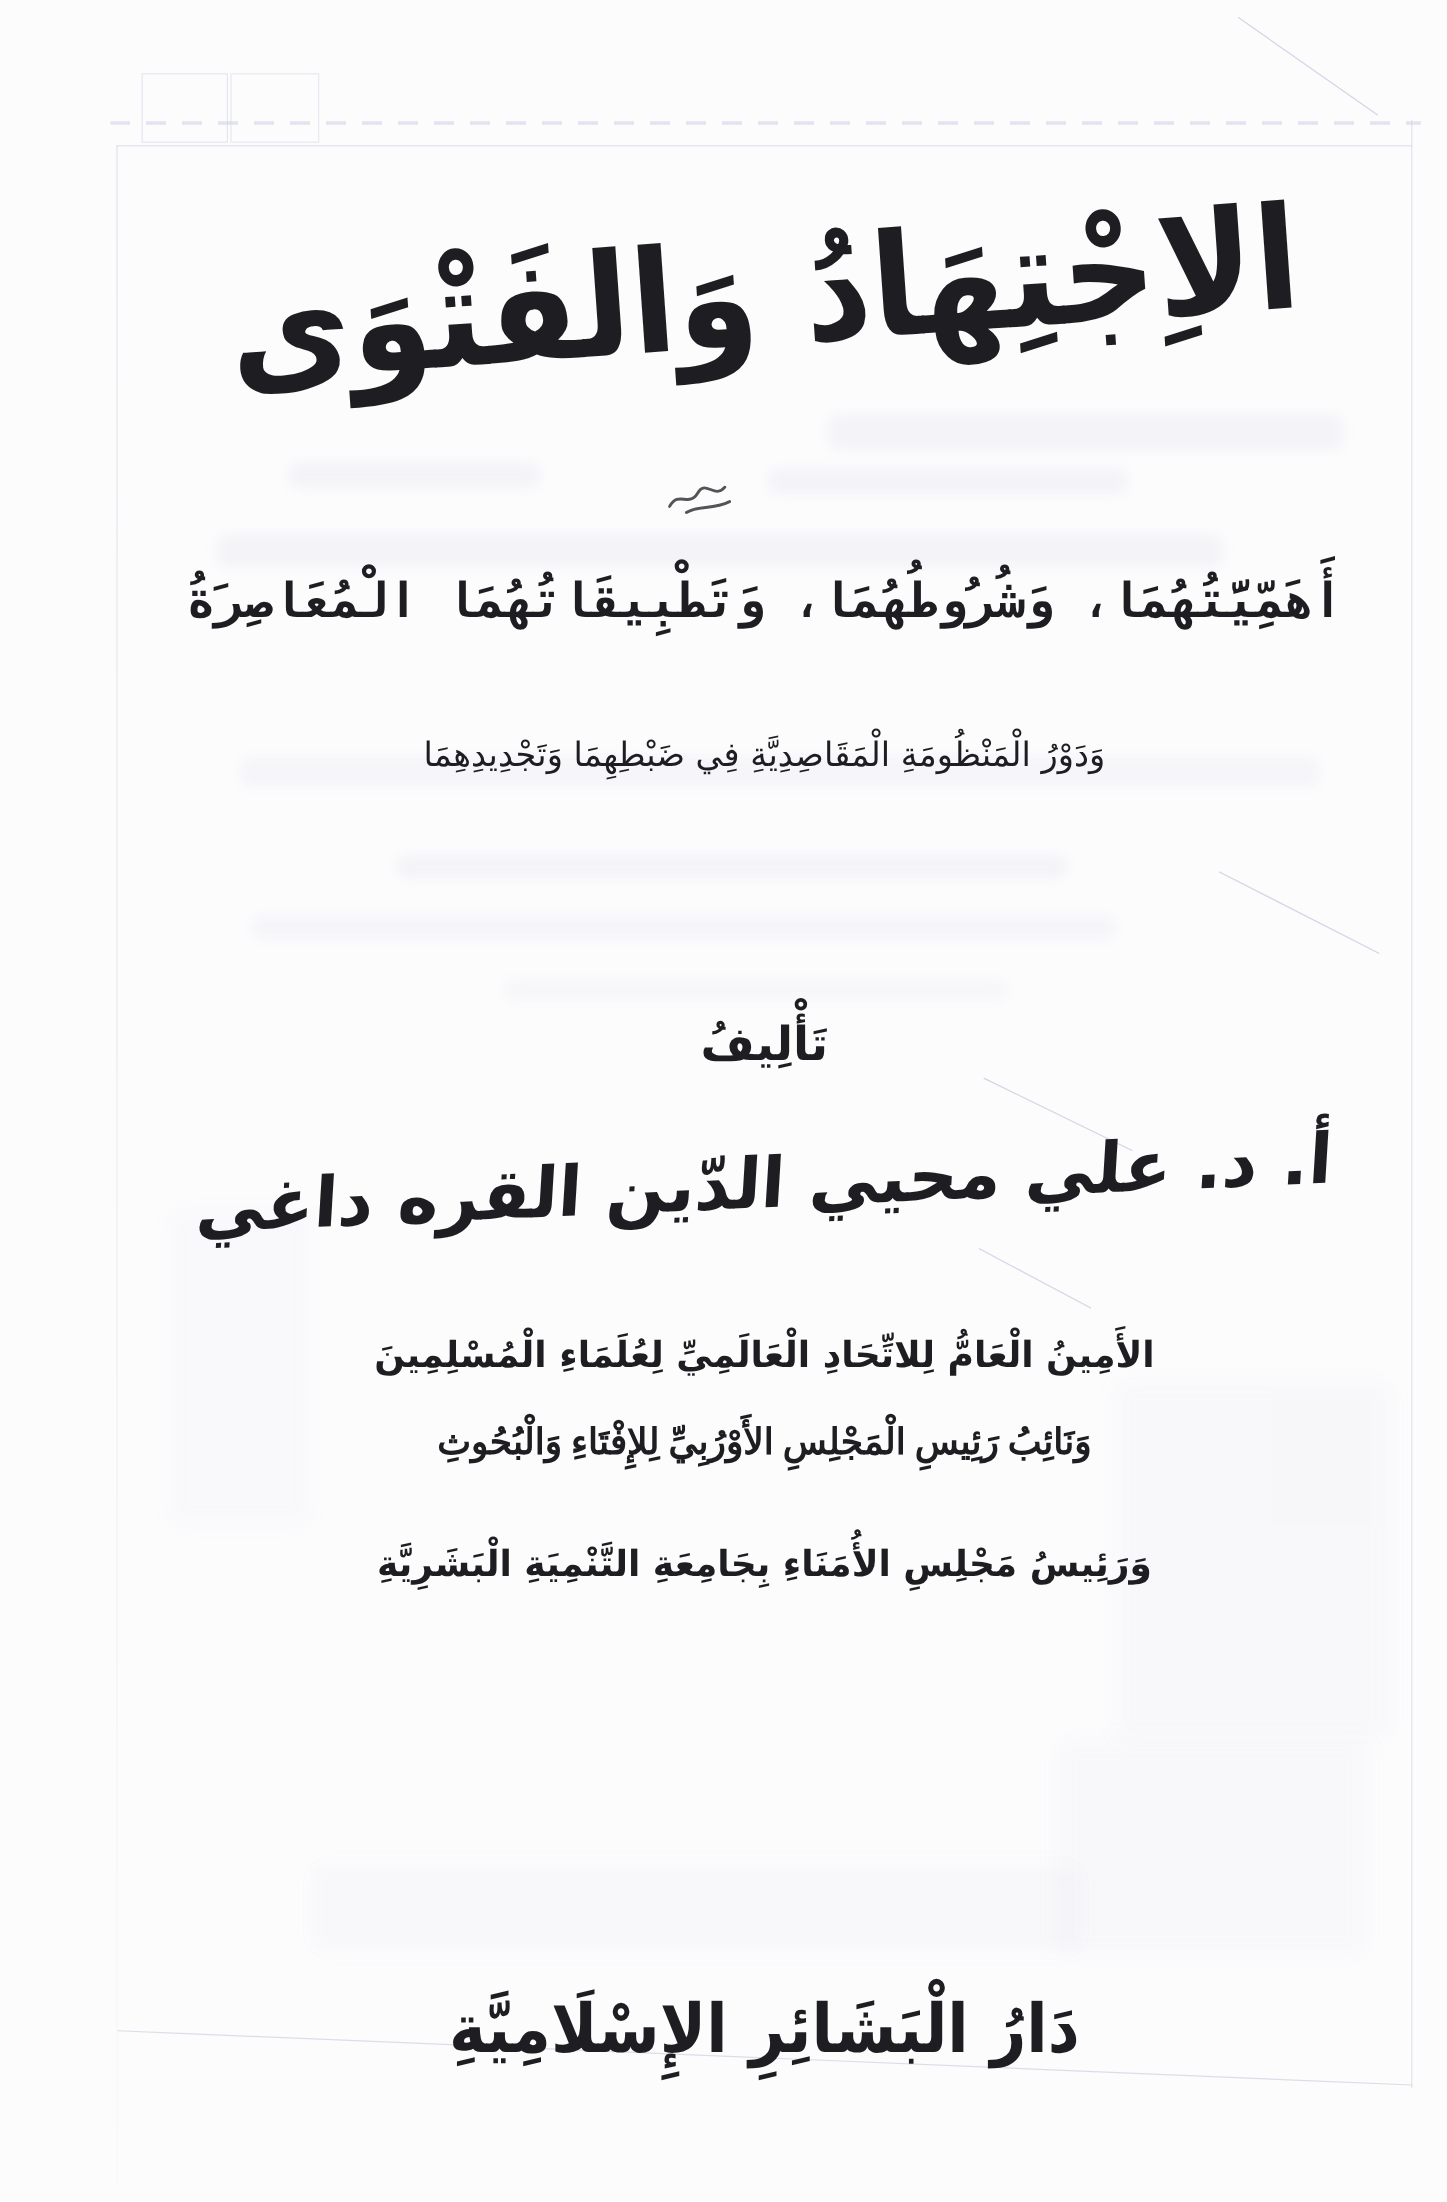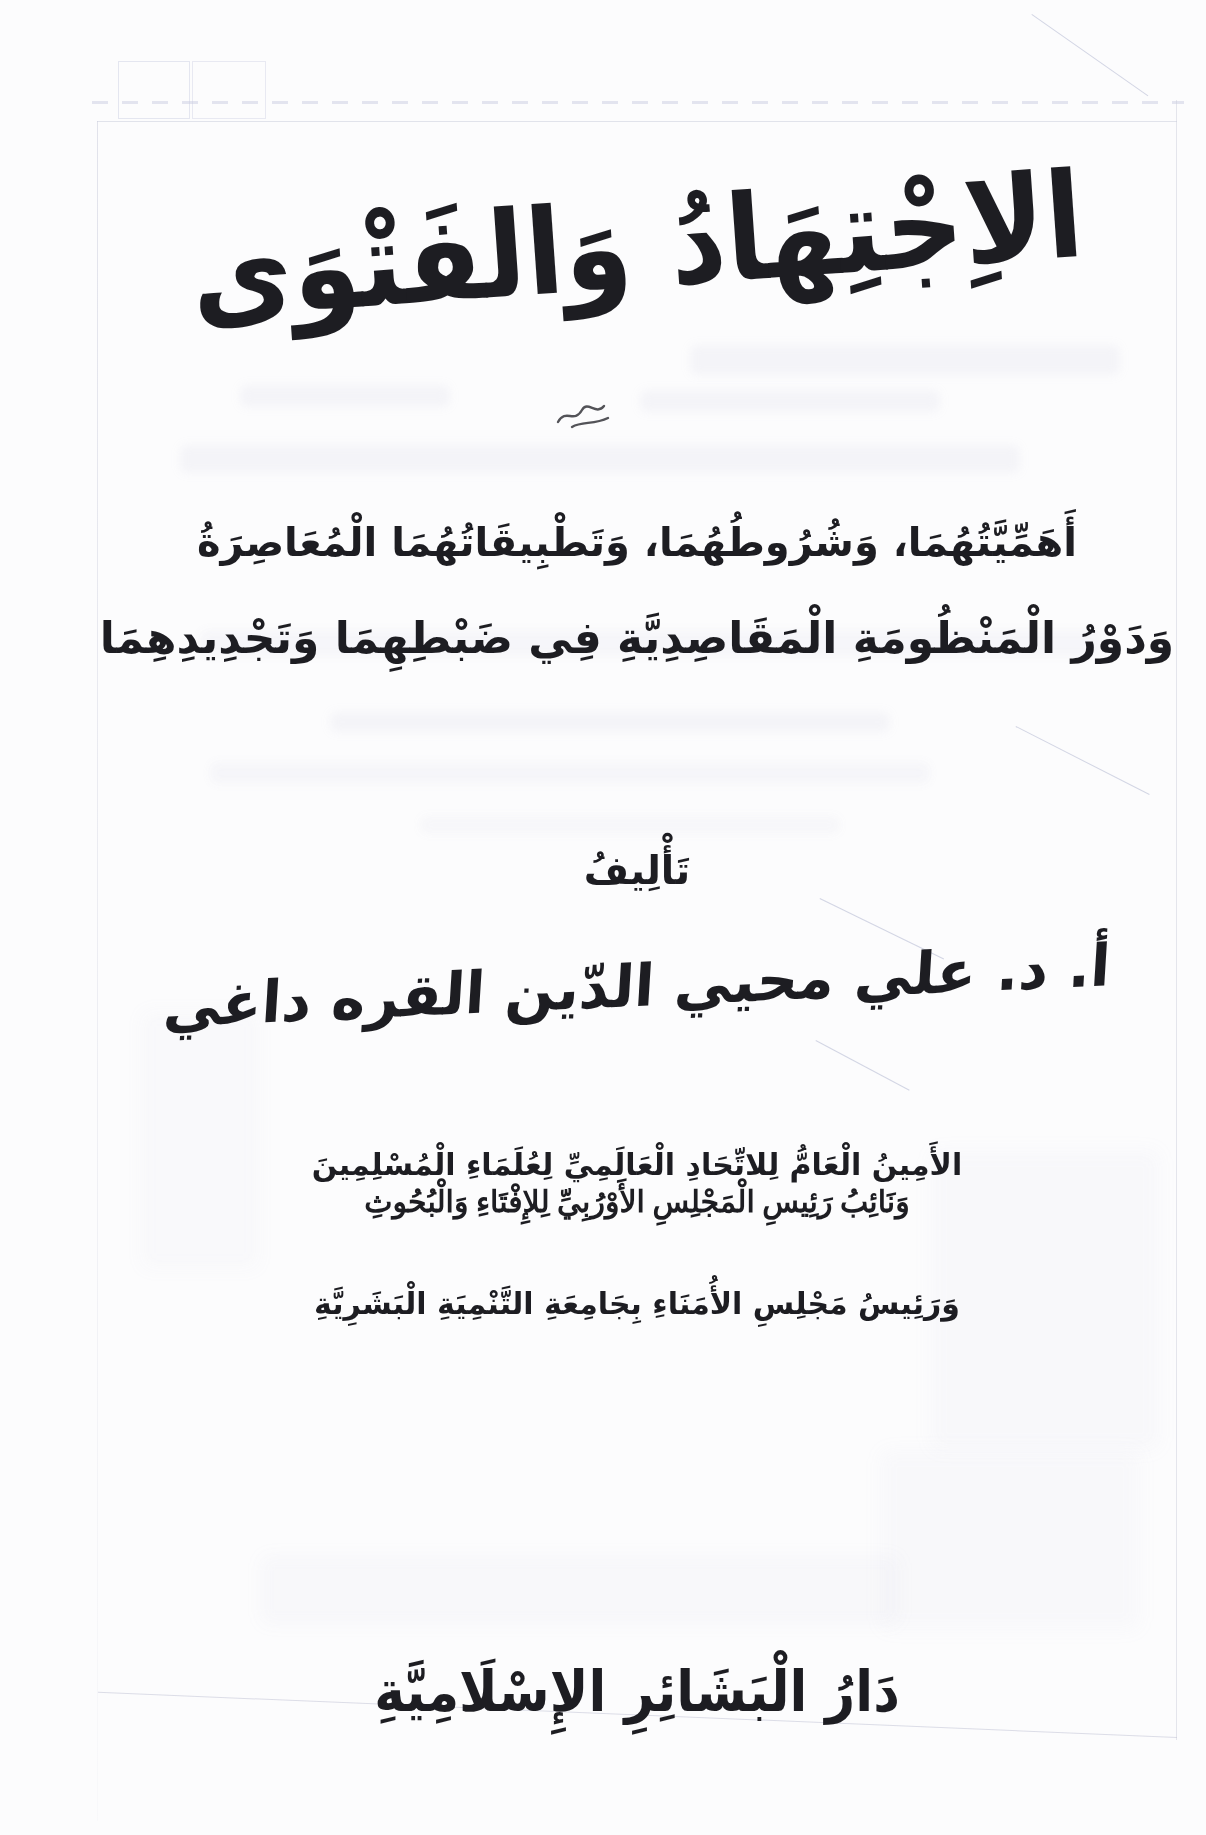--- a/index.html
+++ b/index.html
@@ -57,29 +57,29 @@
     direction:rtl;color:var(--ink);
   }
   .content > div, .content > h1{position:absolute;left:0;right:0;text-align:center;margin:0;}
   .title{
     top:178px;
     font-size:110px;font-weight:700;line-height:1.25;
     transform:rotate(-4deg) scaleY(1.08);
     letter-spacing:-1px;
   }
   .calligrapher-mark{position:absolute;left:455px;top:394px;width:64px;height:38px;opacity:.8;}
-  .subtitle-1{top:519px;font-size:40px;font-weight:700;}
-  .subtitle-2{top:612px;font-size:44px;font-weight:700;}
+  .subtitle-1{top:478px;font-size:40px;font-weight:700;font-family:Liberation Mono, monospace;}
+  .subtitle-2{top:612px;font-size:28px;font-weight:400;}
   .byline{top:848px;font-size:39px;font-weight:700;}
   .author{
     top:952px;font-size:58px;font-weight:700;
     transform:rotate(-2.5deg) skewX(-6deg);
   }
   .a-title{font-size:30px;font-weight:700;}
-  .a-title.t1{top:1112px;margin-top:35px;}
+  .a-title.t1{top:1112px;}
   .a-title.t2{top:1184px;font-family:Liberation Serif, serif;}
   .a-title.t3{top:1286px;}
   .a-title.t4{top:1376px;}
   .publisher{top:1662px;font-size:52px;font-weight:700;transform:scaleY(1.08);}
 </style>
 </head>
 <body>
 
 <div class="page">
 

